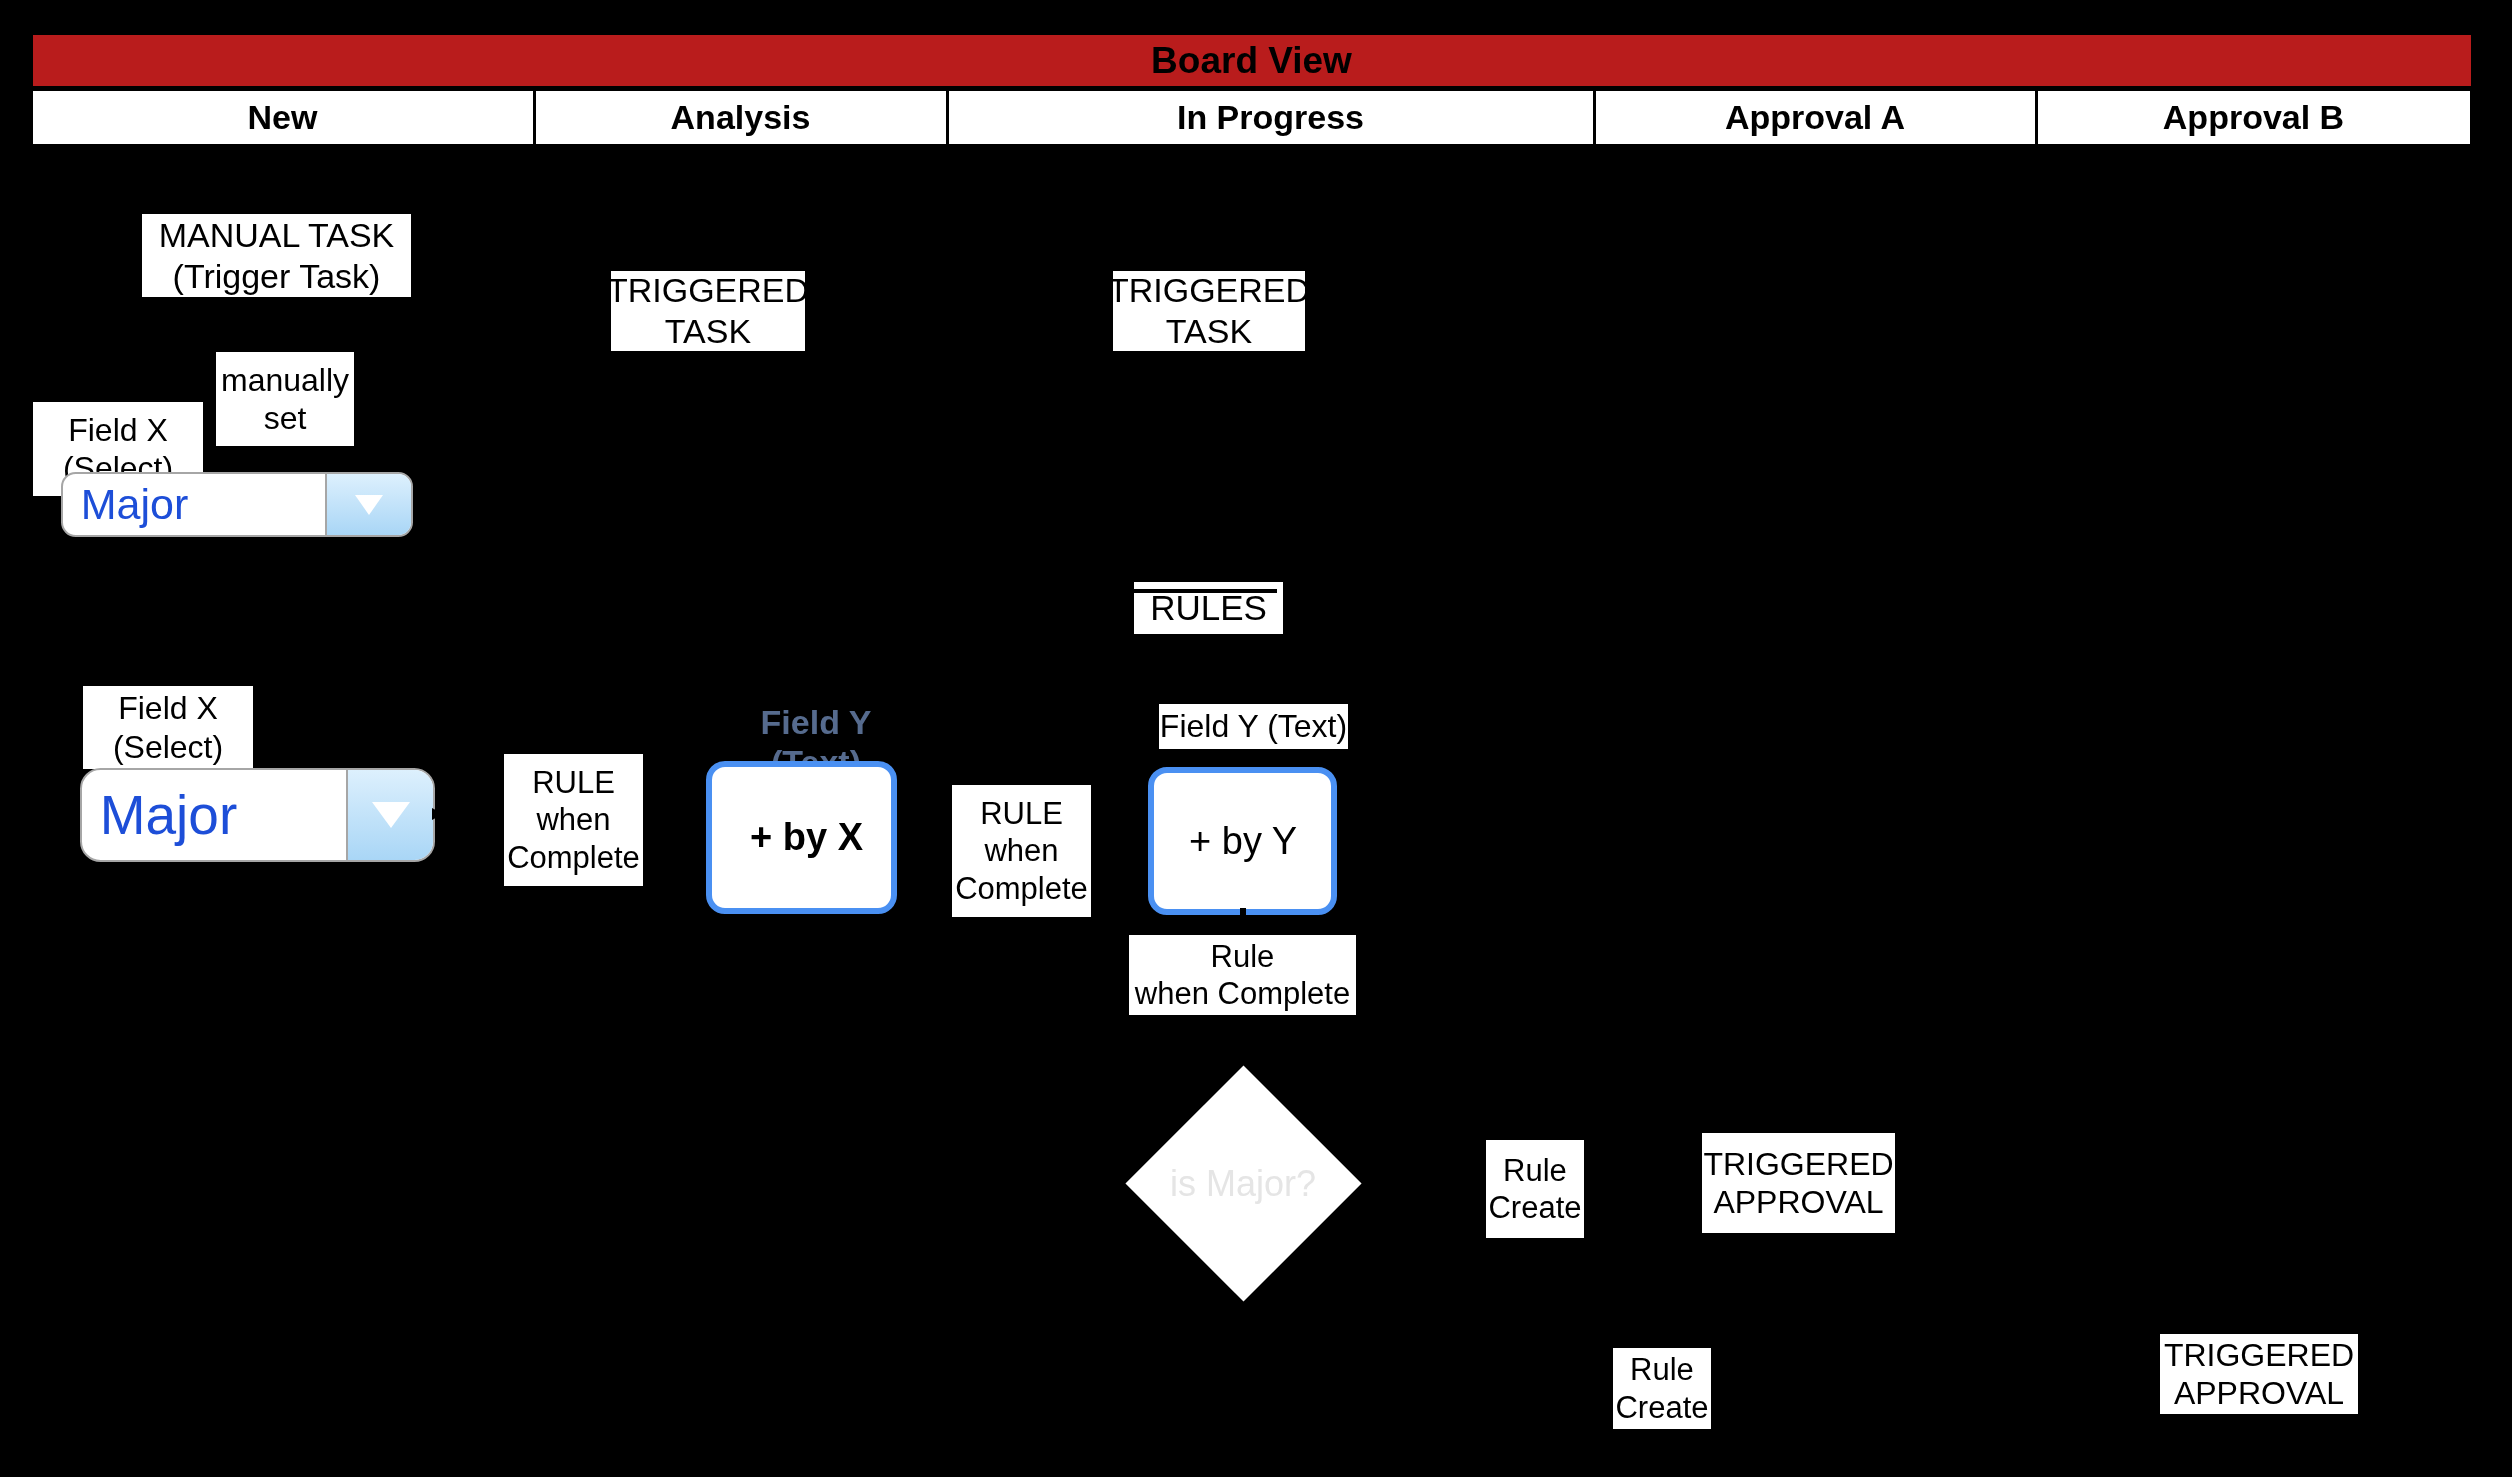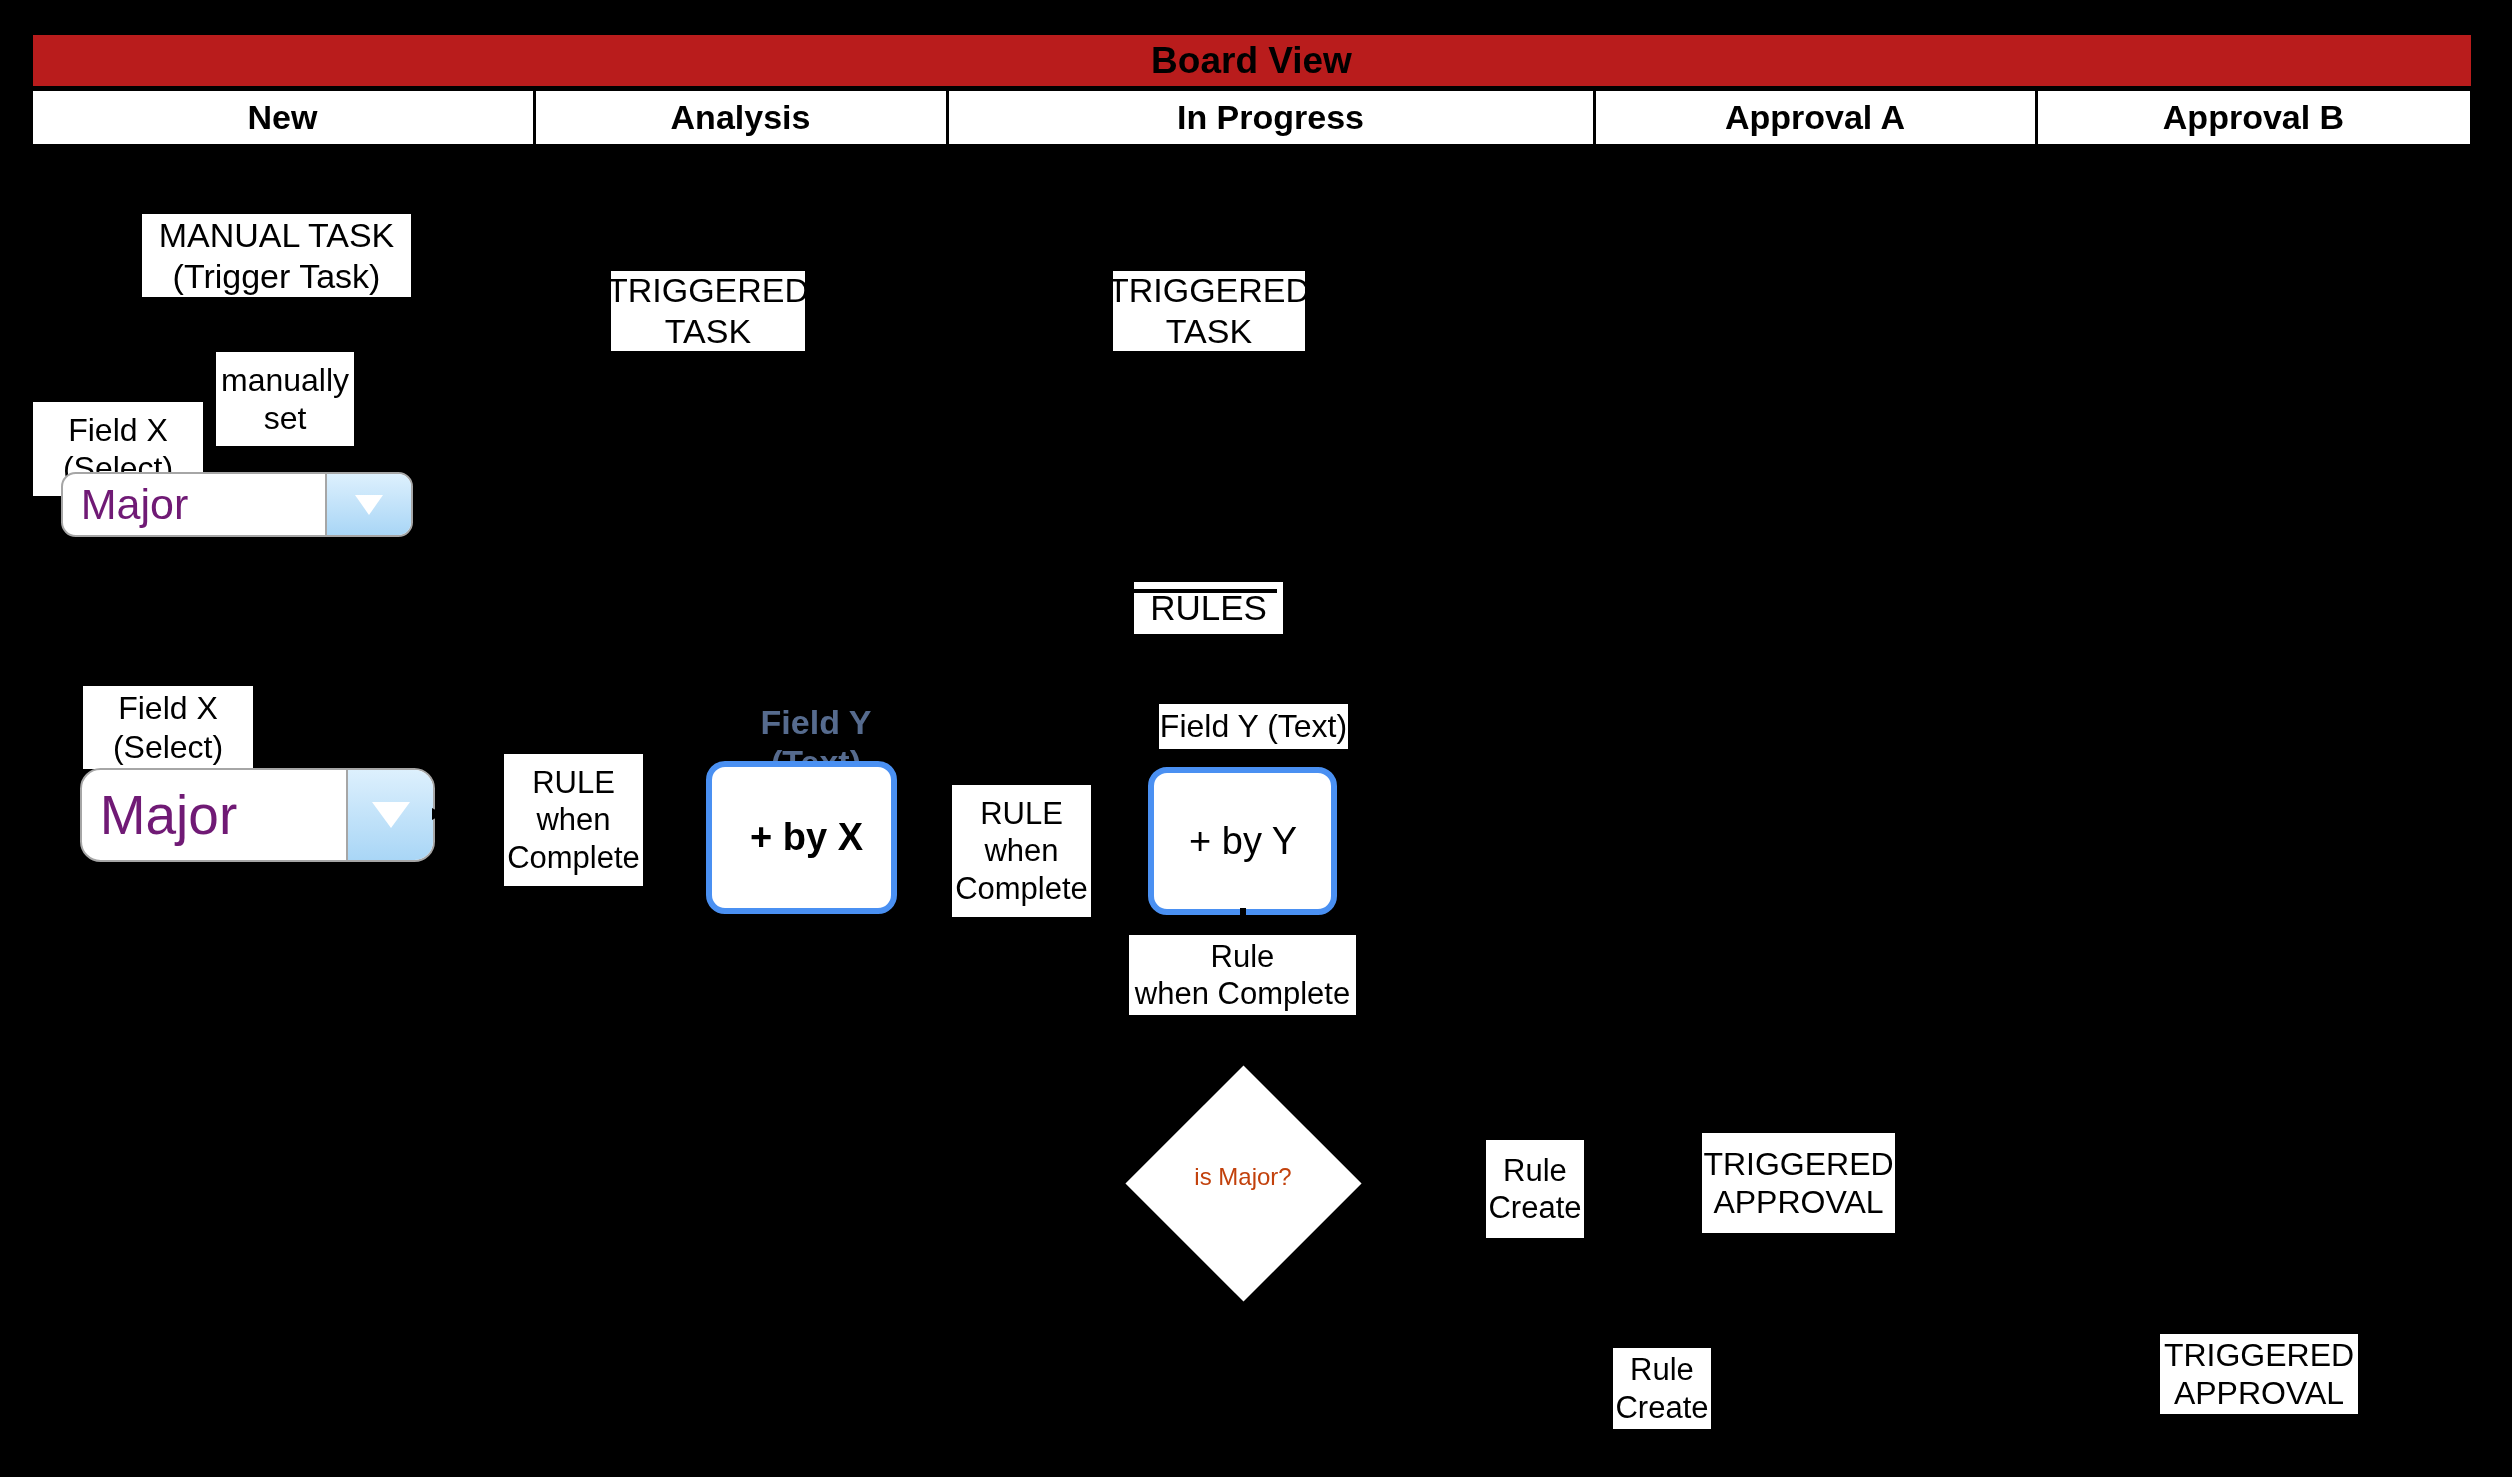--- a/index.html
+++ b/index.html
@@ -45,35 +45,35 @@
   .blue-field{position:absolute;background:#fff;border:6.6px solid #4A90F2;border-radius:19px;
               box-sizing:border-box;display:flex;align-items:center;font-size:38px;color:#000;}
   .by-x{left:706px;top:761px;width:191px;height:153px;padding-left:38px;font-weight:bold;}
   .by-y{left:1148px;top:767px;width:189px;height:148px;padding-left:35px;}
 
   
   .dropdown{position:absolute;background:#fff;border:2.9px solid #A6A6A6;box-sizing:border-box;
             display:flex;overflow:hidden;}
   .dd-1{left:61px;top:472px;width:352px;height:65px;border-radius:14.7px;}
   .dd-2{left:80px;top:768px;width:355px;height:94px;border-radius:20.6px;}
-  .dd-value{flex:1;display:flex;align-items:center;color:#701a75;padding-left:17.7px;}
+  .dd-value{flex:1;display:flex;align-items:center;color:#1d4ed8;padding-left:17.7px;}
   .dd-1 .dd-value{font-size:43px;}
   .dd-2 .dd-value{font-size:55px;}
   .dd-btn{border-left:2.9px solid #A6A6A6;background:linear-gradient(#DDF0FD,#A9D6F6);
           display:flex;align-items:center;justify-content:center;}
   .dd-1 .dd-btn{width:84px;}
   .dd-2 .dd-btn{width:85px;}
   .dd-tri{width:0;height:0;border-left:19px solid transparent;border-right:19px solid transparent;border-top:26.5px solid #fff;}
   .dd-1 .dd-tri{border-left-width:14.7px;border-right-width:14.7px;border-top-width:20.6px;}
 
   
   .diamond{position:absolute;left:1160px;top:1100px;width:167px;height:167px;background:#fff;
            transform:rotate(45deg);}
   .diamond-label{position:absolute;left:1126px;top:1163px;width:234px;text-align:center;
-                 font-size:24px;color:#c2410c;}
+                 font-size:36px;color:#e5e5e5;}
 
   
   .arrow-right{position:absolute;width:0;height:0;border-top:11.8px solid transparent;
                border-bottom:11.8px solid transparent;border-left:19px solid #000;}
   .ar-byx{left:691px;top:806px;border-top-width:9.6px;border-bottom-width:9.6px;border-left-width:16px;}
   .ar-byy{left:1134px;top:832px;border-top-width:9.6px;border-bottom-width:9.6px;border-left-width:16px;}
   .ar-appr1{left:1688px;top:1169px;}
   .ar-appr2{left:2142px;top:1371px;}
   .ar-dd2{left:432px;top:808px;border-top-width:6.6px;border-bottom-width:6.6px;border-left-width:11.8px;}
   .arrow-down{position:absolute;width:0;height:0;border-left:10.3px solid transparent;

